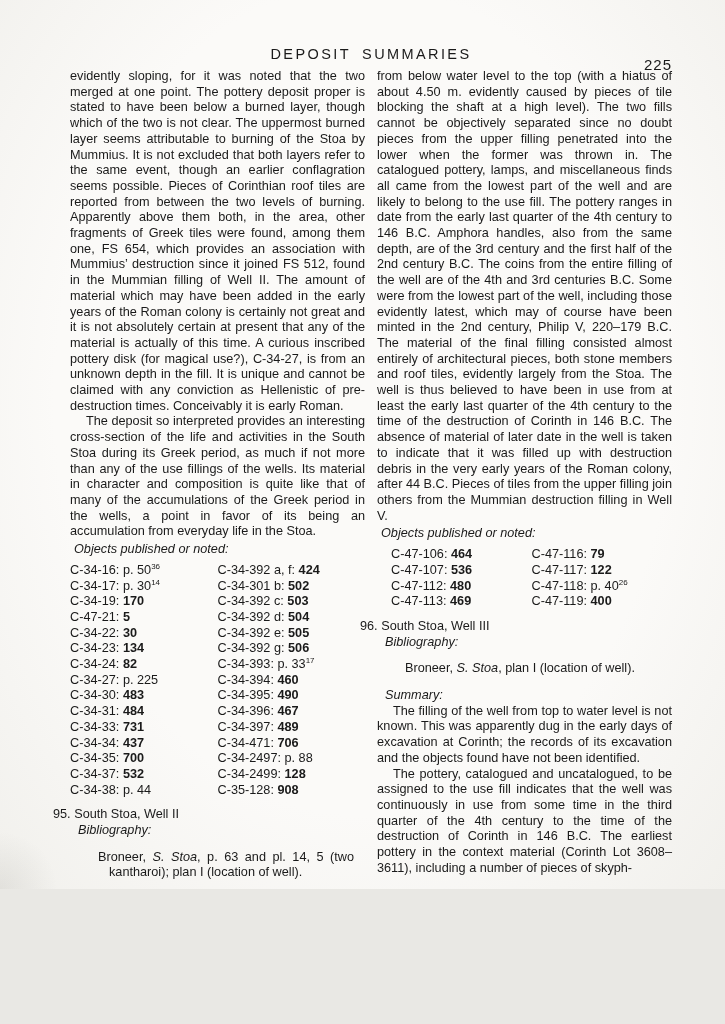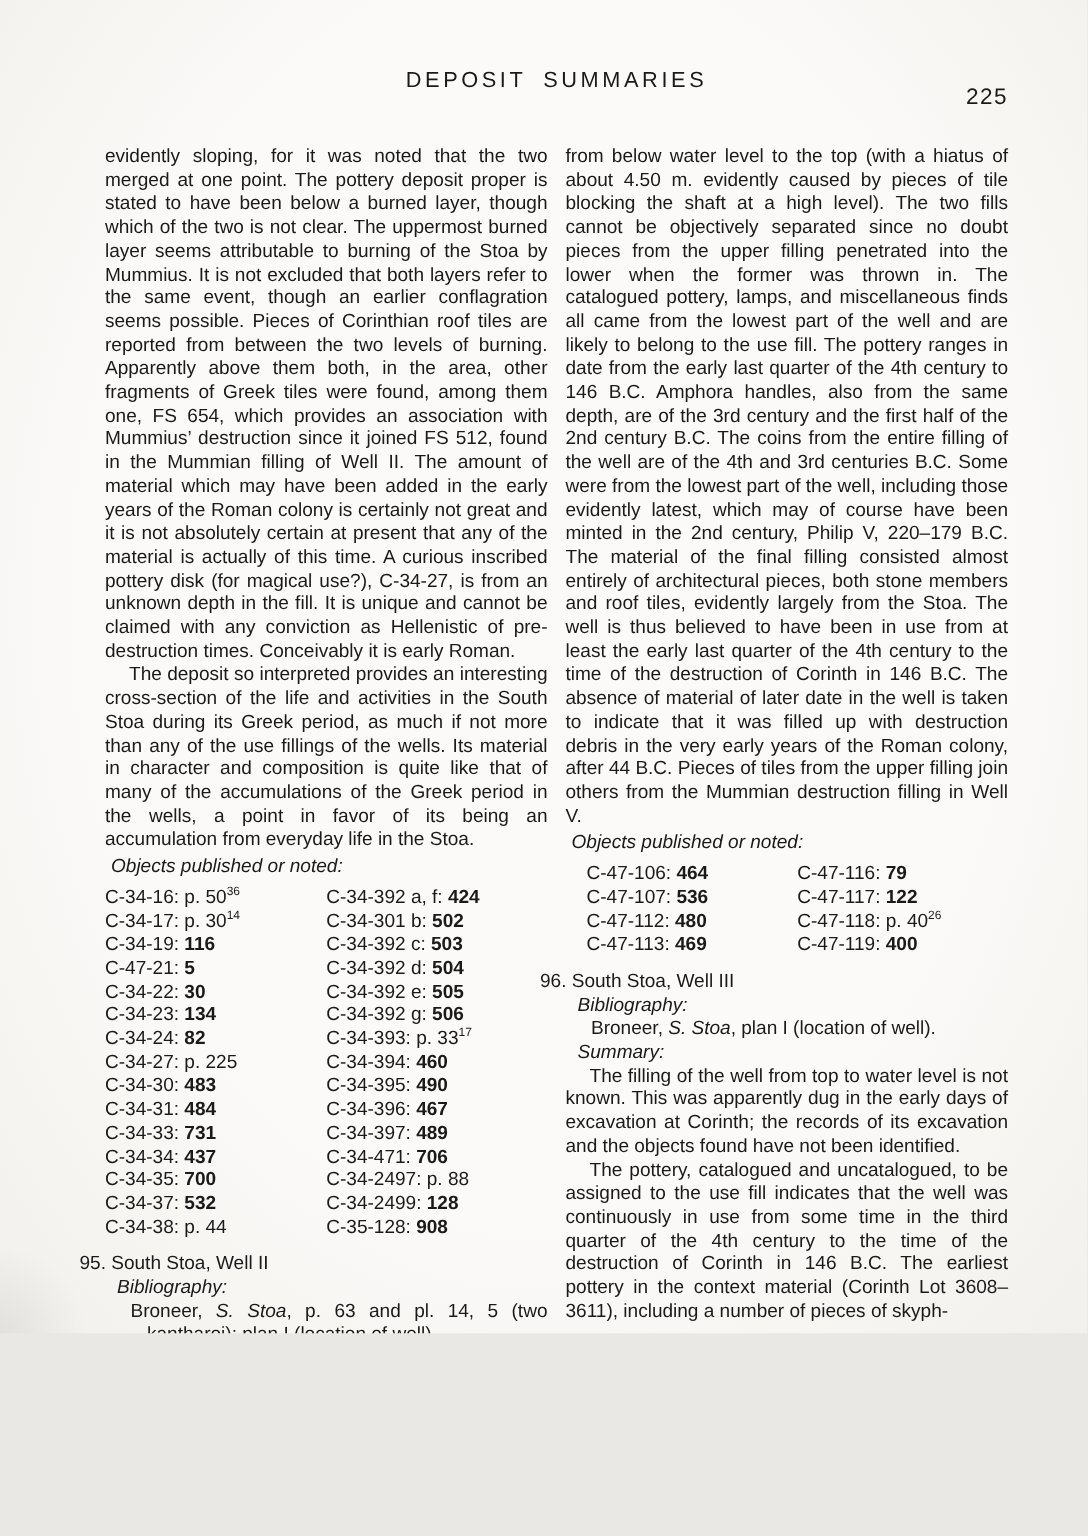--- a/index.html
+++ b/index.html
@@ -27,21 +27,21 @@
     word-spacing: 5px;
   }
   .page-number {
     position: absolute;
     right: 0; top: 10px;
     font-size: 15px;
     letter-spacing: 1px;
   }
   .columns {
     position: absolute;
-    top: 97px; left: 70px;
+    top: 69px; left: 70px;
     width: 602px;
     display: flex;
     gap: 12px;
   }
   .col {
     width: 295px;
     font-size: 12.7px;
     line-height: 15.7px;
     text-align: justify;
   }
@@ -50,41 +50,41 @@
   .obj-heading { margin: 2px 0 3px 4px; font-style: italic; }
   .objlist { display: flex; margin: 5px 0 9px 0; align-items: flex-end; }
   #col-right .objlist { padding-left: 14px; }
   .objcol { width: 50%; }
   .objrow { line-height: 15.7px; text-align: left; white-space: nowrap; }
   .obj-val.bold { font-weight: bold; }
   sup.fnref { font-size: 8px; line-height: 0; vertical-align: super; }
   .section { margin-top: 9px; }
   .sec-head { margin: 0 0 0 -17px; }
   .sub-label { margin: 0 0 0 8px; font-style: italic; }
-  .bib { margin: 0; padding-left: 28px; text-indent: -11px; }
+  .bib { margin: 11px; padding-left: 28px; text-indent: -11px; }
   .bib i { font-style: italic; }
 </style>
 </head>
 <body>
 
 <div class="page" style="color: rgb(26, 26, 26);">
   <header class="running-header">
     <span class="head-title">DEPOSIT SUMMARIES</span>
     <span class="page-number">225</span>
   </header>
   <main class="columns">
     <section class="col" id="col-left">
         <p class="para">evidently sloping, for it was noted that the two merged at one point. The pottery deposit proper is stated to have been below a burned layer, though which of the two is not clear. The uppermost burned layer seems attributable to burning of the Stoa by Mummius. It is not excluded that both layers refer to the same event, though an earlier conflagration seems possible. Pieces of Corinthian roof tiles are reported from between the two levels of burning. Apparently above them both, in the area, other fragments of Greek tiles were found, among them one, FS 654, which provides an association with Mummius’ destruction since it joined FS 512, found in the Mummian filling of Well II. The amount of material which may have been added in the early years of the Roman colony is certainly not great and it is not absolutely certain at present that any of the material is actually of this time. A curious inscribed pottery disk (for magical use?), C-34-27, is from an unknown depth in the fill. It is unique and cannot be claimed with any conviction as Hellenistic of pre-destruction times. Conceivably it is early Roman.</p>
         <p class="para indent">The deposit so interpreted provides an interesting cross-section of the life and activities in the South Stoa during its Greek period, as much if not more than any of the use fillings of the wells. Its material in character and composition is quite like that of many of the accumulations of the Greek period in the wells, a point in favor of its being an accumulation from everyday life in the Stoa.</p>
         <p class="obj-heading">Objects published or noted:</p>
         <div class="objlist">
           <div class="objcol">
             <div class="objrow"><span class="obj-id">C-34-16:</span> <span class="obj-val">p. 50</span><sup class="fnref">36</sup></div>
             <div class="objrow"><span class="obj-id">C-34-17:</span> <span class="obj-val">p. 30</span><sup class="fnref">14</sup></div>
-            <div class="objrow"><span class="obj-id">C-34-19:</span> <span class="obj-val bold">116</span></div>
+            <div class="objrow"><span class="obj-id">C-34-19:</span> <span class="obj-val bold">170</span></div>
             <div class="objrow"><span class="obj-id">C-47-21:</span> <span class="obj-val bold">5</span></div>
             <div class="objrow"><span class="obj-id">C-34-22:</span> <span class="obj-val bold">30</span></div>
             <div class="objrow"><span class="obj-id">C-34-23:</span> <span class="obj-val bold">134</span></div>
             <div class="objrow"><span class="obj-id">C-34-24:</span> <span class="obj-val bold">82</span></div>
             <div class="objrow"><span class="obj-id">C-34-27:</span> <span class="obj-val">p. 225</span></div>
             <div class="objrow"><span class="obj-id">C-34-30:</span> <span class="obj-val bold">483</span></div>
             <div class="objrow"><span class="obj-id">C-34-31:</span> <span class="obj-val bold">484</span></div>
             <div class="objrow"><span class="obj-id">C-34-33:</span> <span class="obj-val bold">731</span></div>
             <div class="objrow"><span class="obj-id">C-34-34:</span> <span class="obj-val bold">437</span></div>
             <div class="objrow"><span class="obj-id">C-34-35:</span> <span class="obj-val bold">700</span></div>

